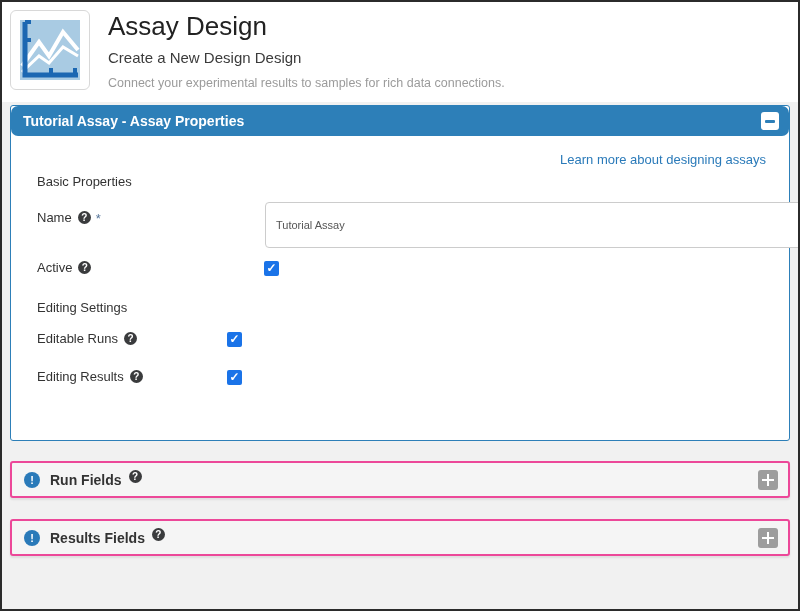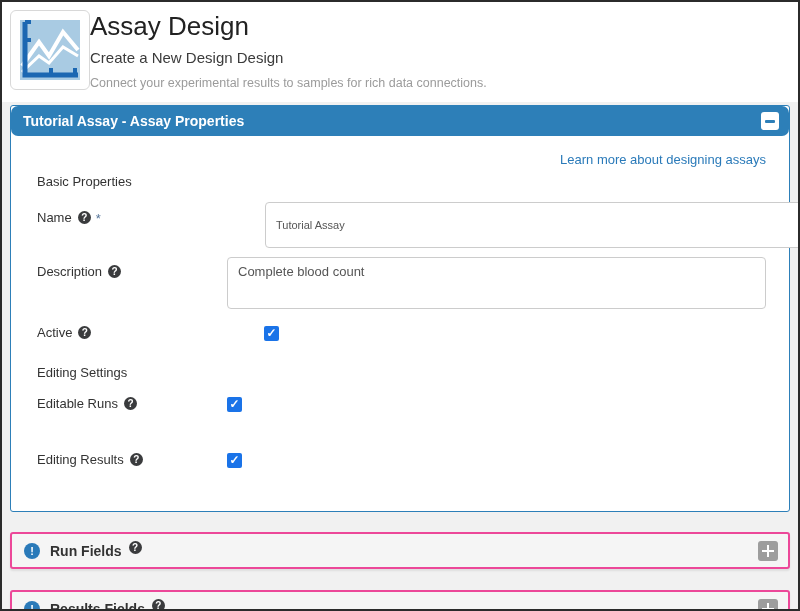--- a/index.html
+++ b/index.html
@@ -14,21 +14,21 @@
   }
 
   
   .app-header { background:#fff; padding:8px 10px 12px 8px; display:flex; align-items:flex-start; }
   .icon-card {
     width:80px; height:80px; background:#fff;
     border:1px solid #d8d8d8; border-radius:6px;
     display:flex; align-items:center; justify-content:center;
     flex:0 0 auto;
   }
-  .header-text { padding-top:2px; }
+  .header-text { margin-left:18px; padding-top:2px; }
   .page-title { font-size:26px; font-weight:400; color:#222; margin:0 0 8px; line-height:1.1; }
   .page-subtitle { font-size:15px; color:#3b3b3b; margin:0 0 10px; }
   .page-desc { font-size:12.5px; color:#9b9b9b; margin:0; }
 
   
   .main-panel {
     margin:3px 8px 0; background:#fff;
     border:1px solid #2d7fb8; border-radius:3px;
     min-height:336px;
   }
@@ -85,21 +85,21 @@
   .checkbox {
     width:15px; height:15px; border-radius:2px; background:#1a73e8;
     display:inline-block; position:relative; cursor:pointer; margin-top:1px;
   }
   .checkbox::after {
     content:"✓"; position:absolute; left:0; top:0; width:15px; height:15px;
     color:#fff; font-size:12px; font-weight:bold; text-align:center; line-height:15px;
   }
   .row-active { margin-top:12px; margin-bottom:18px;gap:37px; }
   .heading-editing { margin-top:20px; margin-bottom:16px; }
-  .row-runs { margin-bottom:36px; }
+  .row-runs { margin-bottom:18px; }
 
   
   .collapsible {
     margin:20px 8px 0; height:37px; background:#f5f5f5;
     border:2px solid #ec4899; border-radius:3px;
     box-shadow:0 2px 2px rgba(0,0,0,0.08);
     display:flex; align-items:center; padding:0 10px 0 12px;
   }
   .collapsible + .collapsible { margin-top:21px; }
   .info-icon {
@@ -159,29 +159,20 @@
       <div class="form-label">
         <span class="lbl">Name</span>
         <span class="help-icon"></span>
         <span class="required">*</span>
       </div>
       <div class="form-field">
         <input class="text-input" type="text" value="Tutorial Assay" style="">
       </div>
     </div>
 
-    <div class="form-row">
-      <div class="form-label">
-        <span class="lbl">Description</span>
-        <span class="help-icon"></span>
-      </div>
-      <div class="form-field">
-        <textarea class="textarea-input" style="">Complete blood count</textarea>
-      </div>
-    </div>
 
     <div class="form-row checkbox-row row-active">
       <div class="form-label">
         <span class="lbl">Active</span>
         <span class="help-icon"></span>
       </div>
       <div class="form-field">
         <span class="checkbox"></span>
       </div>
     </div>

